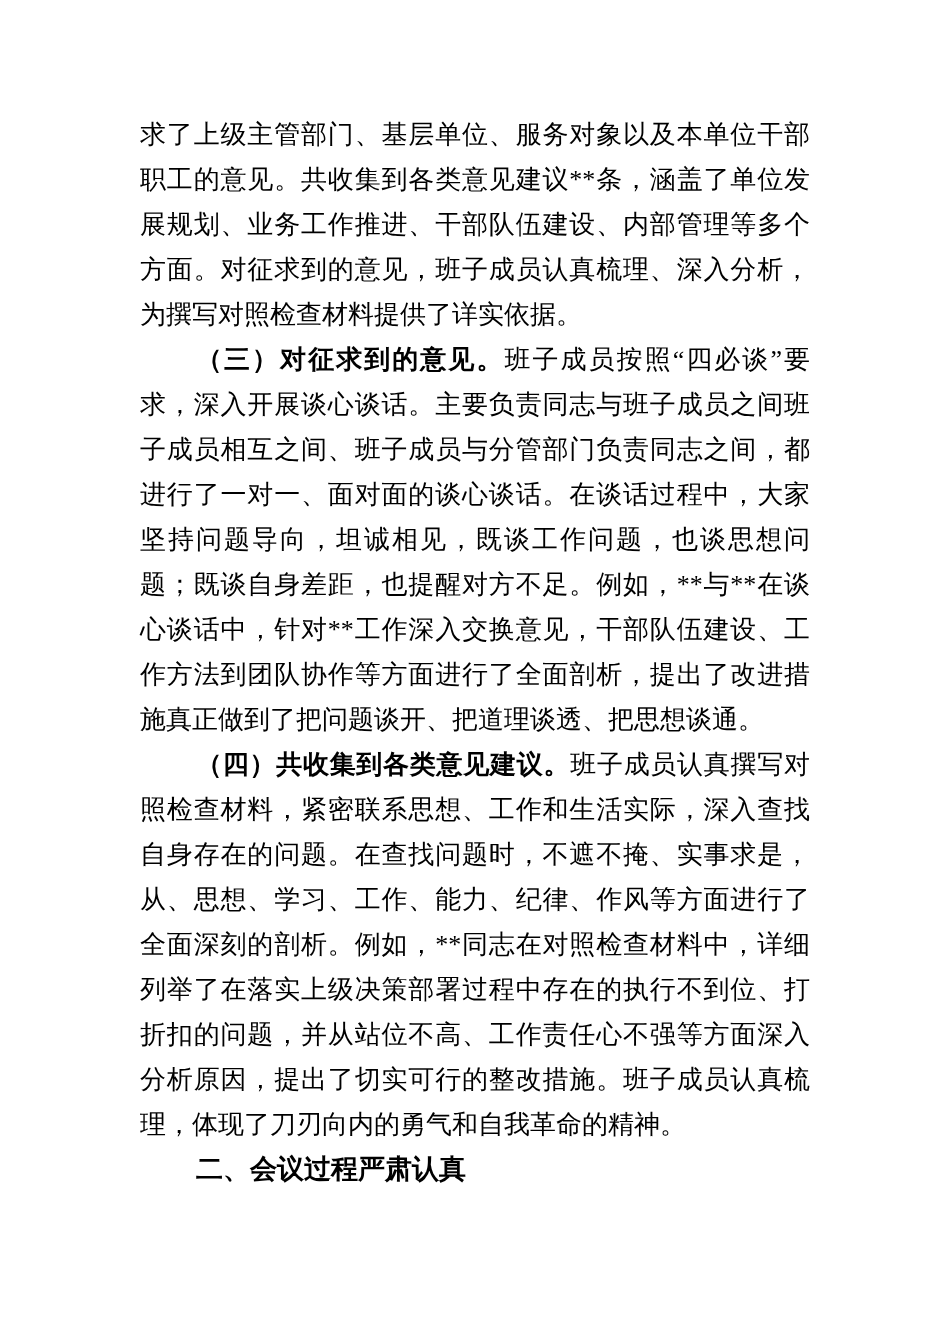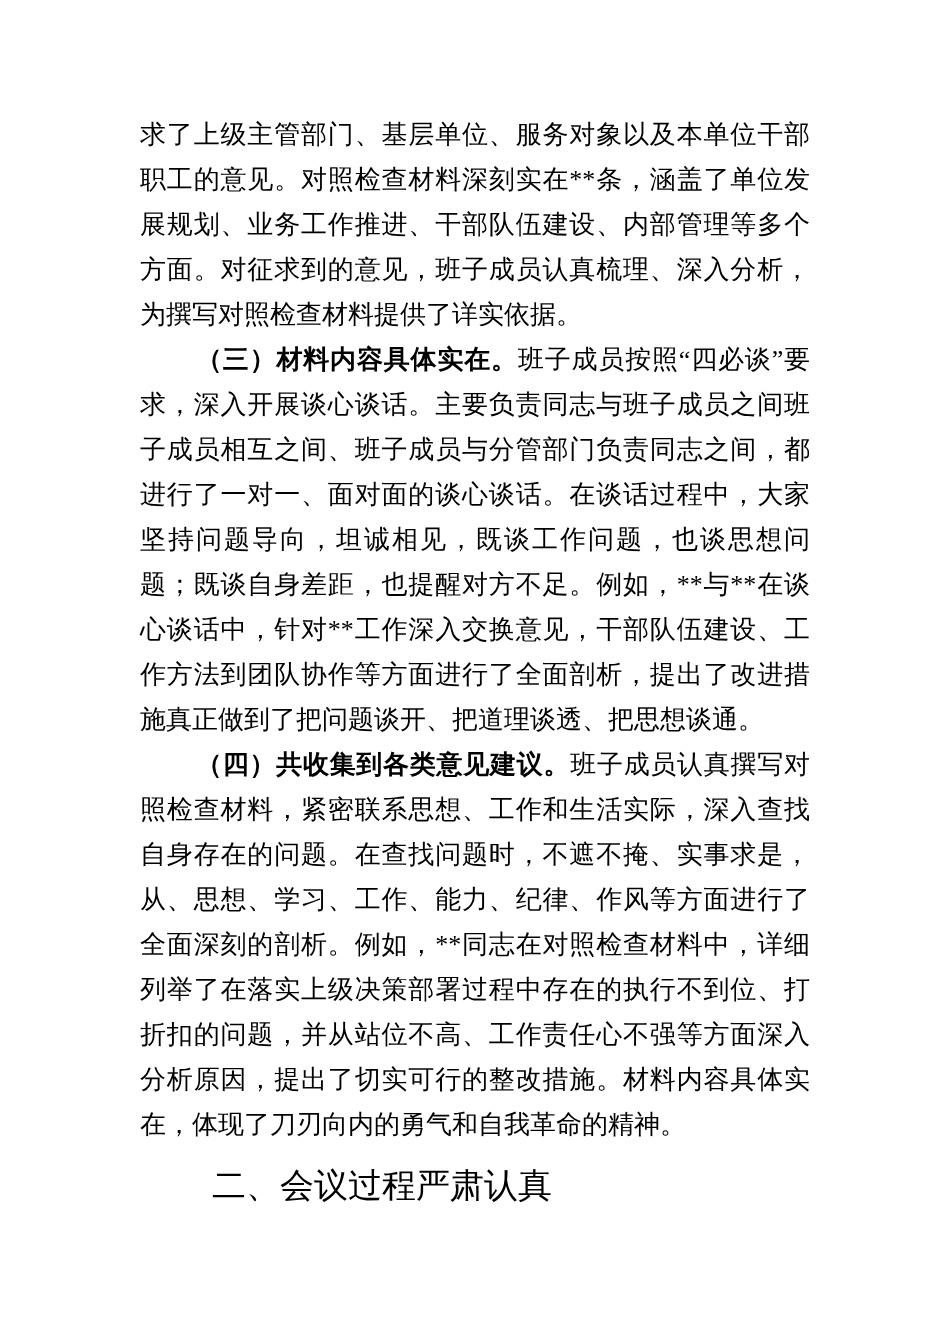--- a/index.html
+++ b/index.html
@@ -28,38 +28,38 @@
     color: #000000;
   }
   .doc-body p.indented {
     text-indent: 56px;
   }
   .doc-body .lead {
     font-weight: bold;
     font-family: "Liberation Serif", "DejaVu Serif", serif;
   }
   .section-heading {
-    margin: 16px;
+    margin: 0;
     font-family: "Liberation Sans", "DejaVu Sans", sans-serif;
-    font-weight: normal;
-    font-size: 34px;
+    font-weight: bold;
+    font-size: 27px;
     line-height: 45px;
     text-indent: 56px;
     color: #000000;
     text-align: left;
   }
 </style>
 </head>
 <body>
 
 <div class="page">
   <div class="doc-body">
 
-    <p><span class="body-text">求了上级主管部门、基层单位、服务对象以及本单位干部职工的意见。对照检查材料深刻实在**条，涵盖了单位发展规划、业务工作推进、干部队伍建设、内部管理等多个方面。对征求到的意见，班子成员认真梳理、深入分析，为撰写对照检查材料提供了详实依据。</span></p>
+    <p><span class="body-text">求了上级主管部门、基层单位、服务对象以及本单位干部职工的意见。共收集到各类意见建议**条，涵盖了单位发展规划、业务工作推进、干部队伍建设、内部管理等多个方面。对征求到的意见，班子成员认真梳理、深入分析，为撰写对照检查材料提供了详实依据。</span></p>
 
-    <p class="indented"><span class="lead">（三）材料内容具体实在。</span><span class="body-text">班子成员按照“四必谈”要求，深入开展谈心谈话。主要负责同志与班子成员之间班子成员相互之间、班子成员与分管部门负责同志之间，都进行了一对一、面对面的谈心谈话。在谈话过程中，大家坚持问题导向，坦诚相见，既谈工作问题，也谈思想问题；既谈自身差距，也提醒对方不足。例如，**与**在谈心谈话中，针对**工作深入交换意见，干部队伍建设、工作方法到团队协作等方面进行了全面剖析，提出了改进措施真正做到了把问题谈开、把道理谈透、把思想谈通。</span></p>
+    <p class="indented"><span class="lead">（三）对征求到的意见。</span><span class="body-text">班子成员按照“四必谈”要求，深入开展谈心谈话。主要负责同志与班子成员之间班子成员相互之间、班子成员与分管部门负责同志之间，都进行了一对一、面对面的谈心谈话。在谈话过程中，大家坚持问题导向，坦诚相见，既谈工作问题，也谈思想问题；既谈自身差距，也提醒对方不足。例如，**与**在谈心谈话中，针对**工作深入交换意见，干部队伍建设、工作方法到团队协作等方面进行了全面剖析，提出了改进措施真正做到了把问题谈开、把道理谈透、把思想谈通。</span></p>
 
-    <p class="indented"><span class="lead">（四）共收集到各类意见建议。</span><span class="body-text">班子成员认真撰写对照检查材料，紧密联系思想、工作和生活实际，深入查找自身存在的问题。在查找问题时，不遮不掩、实事求是，从、思想、学习、工作、能力、纪律、作风等方面进行了全面深刻的剖析。例如，**同志在对照检查材料中，详细列举了在落实上级决策部署过程中存在的执行不到位、打折扣的问题，并从站位不高、工作责任心不强等方面深入分析原因，提出了切实可行的整改措施。材料内容具体实在，体现了刀刃向内的勇气和自我革命的精神。</span></p>
+    <p class="indented"><span class="lead">（四）共收集到各类意见建议。</span><span class="body-text">班子成员认真撰写对照检查材料，紧密联系思想、工作和生活实际，深入查找自身存在的问题。在查找问题时，不遮不掩、实事求是，从、思想、学习、工作、能力、纪律、作风等方面进行了全面深刻的剖析。例如，**同志在对照检查材料中，详细列举了在落实上级决策部署过程中存在的执行不到位、打折扣的问题，并从站位不高、工作责任心不强等方面深入分析原因，提出了切实可行的整改措施。班子成员认真梳理，体现了刀刃向内的勇气和自我革命的精神。</span></p>
 
     <h2 class="section-heading">二、会议过程严肃认真</h2>
 
   </div>
 </div>
 
 </body></html>

